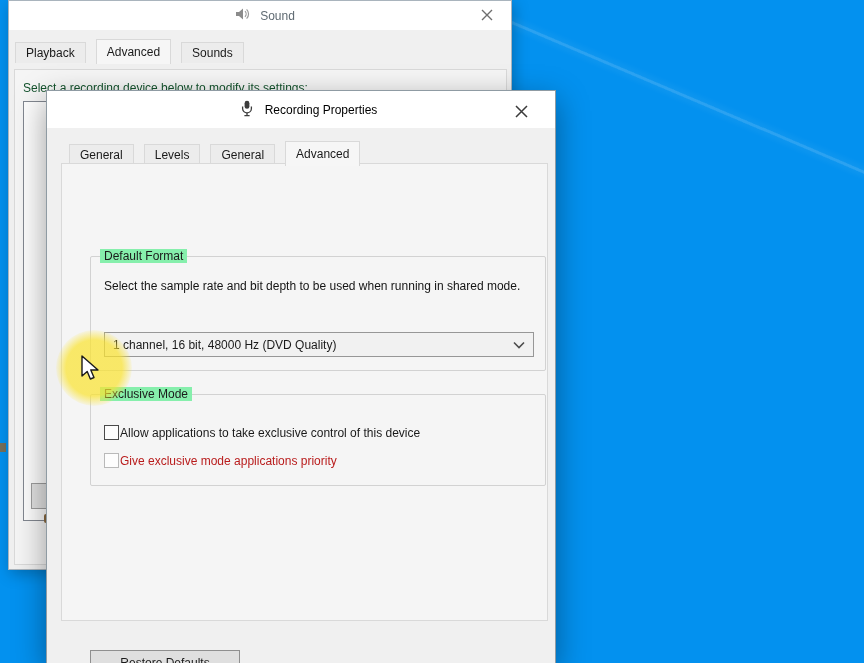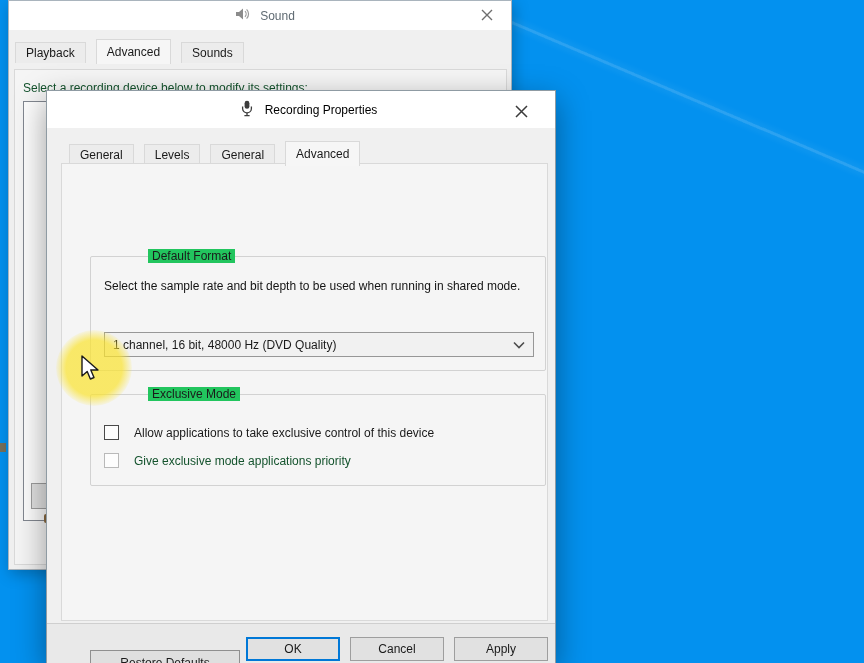--- a/index.html
+++ b/index.html
@@ -43,35 +43,35 @@
                 background:#f0f0f0; border:1px solid #8f9ba3; border-bottom:none;
                 box-shadow:0 10px 30px rgba(0,0,0,.38); z-index:5; }
   .mic-dialog .titlebar { height:37px; }
   .mic-dialog .titlebar .app-icon { margin-left:15px; }
   .mic-dialog .title-text { margin-left:11px; color:#000; font-size:12px; }
   .mic-dialog .close-btn { right:18px; top:7px; }
   .mic-tabs { left:15px; top:50px;margin-left:7px; }
   .mic-panel { position:absolute; left:14px; top:72px; width:487px; height:458px; background:#f5f5f5; border:1px solid #d9d9d9; z-index:2; }
 
   .groupbox { position:absolute; border:1px solid #d2d2d2; border-radius:2px; }
-  .groupbox .legend { position:absolute; left:9px; top:-8px; background:#22c55e; padding:0 4px; color:#1a1a1a; white-space:nowrap;margin-left:48px; }
+  .groupbox .legend { position:absolute; left:9px; top:-8px; background:#86efac; padding:0 4px; color:#1a1a1a; white-space:nowrap; }
   .group-default { left:28px; top:92px; width:456px; height:115px; }
   .group-exclusive { left:28px; top:230px; width:456px; height:92px; }
 
   .format-desc { position:absolute; left:42px; top:114px; width:428px; line-height:17px; color:#141414; }
   .combobox { position:absolute; left:42px; top:168px; width:430px; height:25px; background:#f1f1f1;
               border:1px solid #979797; display:flex; align-items:center; padding:0 26px 0 8px; cursor:pointer; }
   .combobox .combo-text { white-space:nowrap; overflow:hidden; }
   .combobox .chev { position:absolute; right:7px; top:6px; }
 
-  .cb-row { position:absolute; left:42px; display:flex; align-items:center; gap:15px; }
+  .cb-row { position:absolute; left:42px; display:flex; align-items:center; gap:1px; }
   .checkbox { width:15px; height:15px; background:#fdfdfd; border:1px solid #4a4a4a; flex:none; cursor:pointer; }
   .checkbox.disabled { border-color:#b9b9b9; }
   .cb-label { white-space:nowrap; }
-  .cb-label.disabled { color:#14532d; }
+  .cb-label.disabled { color:#b91c1c; }
 
   .restore-btn { position:absolute; left:28px; top:486px; width:150px; height:25px; background:#dfdfdf; border:1px solid #8f8f8f; cursor:pointer; }
 
   .mic-footer { position:absolute; left:0; right:0; top:532px; bottom:0; background:#e9e9e9; border-top:1px solid #cfcfcf; }
   .footer-btn { position:absolute; top:13px; width:94px; height:24px; cursor:pointer; }
   .btn-ok { left:199px; border:2px solid #0078d7; }
   .btn-cancel { left:303px; }
   .btn-apply { left:407px; }
 
   
@@ -181,25 +181,20 @@
         <span class="cb-label">Allow applications to take exclusive control of this device</span>
       </div>
       <div class="cb-row" style="top:289px">
         <span class="checkbox disabled"></span>
         <span class="cb-label disabled">Give exclusive mode applications priority</span>
       </div>
 
       <button class="restore-btn win-btn">Restore Defaults</button>
     </div>
 
-    <div class="mic-footer">
-      <button class="footer-btn win-btn btn-ok">OK</button>
-      <button class="footer-btn win-btn btn-cancel">Cancel</button>
-      <button class="footer-btn win-btn btn-apply">Apply</button>
-    </div>
 
     <div class="highlight-circle"></div>
     <div class="cursor">
       <svg width="22" height="30" viewBox="0 0 22 30">
           <path d="M2 1v20l5.2-4.6 3.2 7.6 3.6-1.5-3.2-7.5H18z" fill="#ffffff" stroke="#1a1a1a" stroke-width="1.4" stroke-linejoin="round"></path>
         </svg>
     </div>
   </div>
 </div>
 

